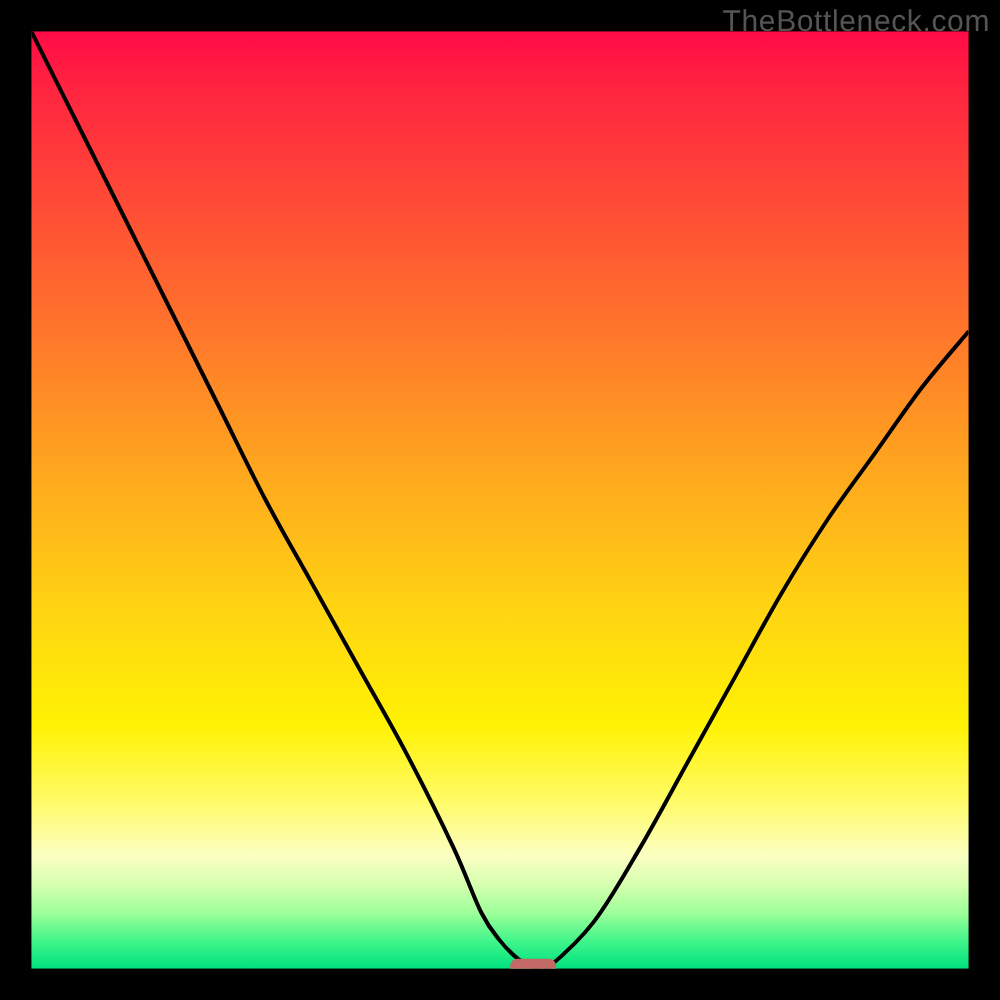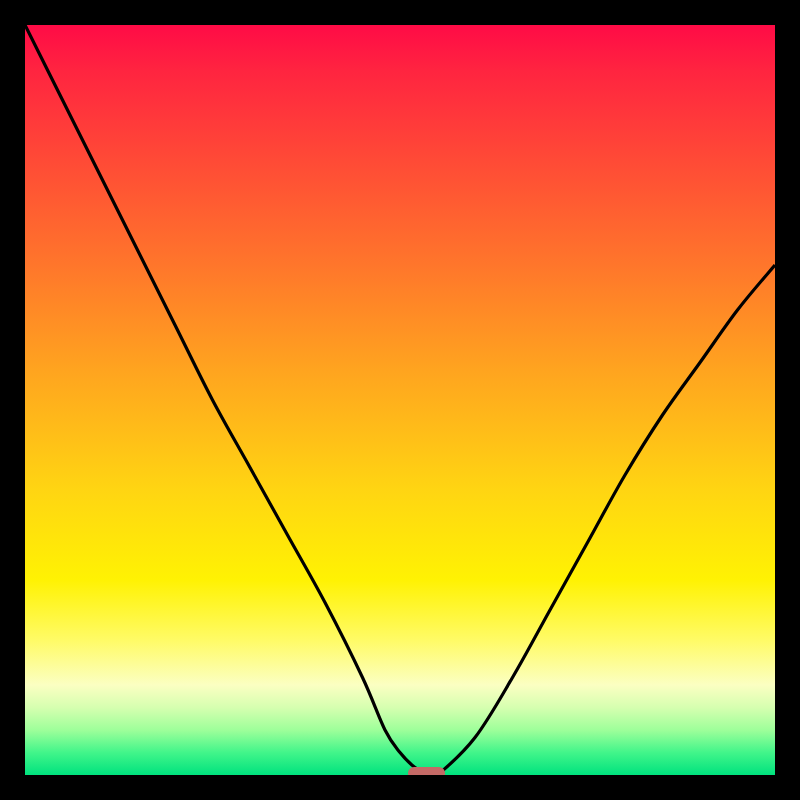--- a/index.html
+++ b/index.html
@@ -65,20 +65,21 @@
     position: absolute;
     height: 12px;
     border-radius: 6px;
     background: #c46a66;
   }
 </style>
 </head>
 <body>
 
 <div class="frame">
+  <div class="watermark">TheBottleneck.com</div>
 
   <div class="plot-area">
     <div class="gradient-bg"></div>
 
     <svg class="curve" viewBox="0 0 750 750" preserveAspectRatio="none">
       <path id="curve-path" d="M 0 0 C 6.25 12.5, 25 50, 37.5 75 C 50 100, 62.5 125, 75 150 C 87.5 175, 100 200, 112.5 225 C 125 250, 137.5 275, 150 300 C 162.5 325, 175 351.25, 187.5 375 C 200 398.75, 212.5 420, 225 442.5 C 237.5 465, 250 487.5, 262.5 510 C 275 532.5, 287.5 553.75, 300 577.5 C 312.5 601.25, 327.5 631.25, 337.5 652.5 C 347.5 673.75, 353.75 692.5, 360 705 C 366.25 717.5, 370 721.25, 375 727.5 C 380 733.75, 385 738.75, 390 742.5 C 395 746.25, 401.25 748.75, 405 750 C 408.75 751.25, 405.00000000000006 756.25, 412.50000000000006 750 C 420.00000000000006 743.75, 437.5 728.75, 450 712.5 C 462.5 696.25, 475 673.75, 487.5 652.5 C 500 631.25, 512.5 607.5, 525 585 C 537.5 562.5, 550 540, 562.5 517.5 C 575 495, 587.5 471.25, 600 450 C 612.5 428.75, 625 408.75, 637.5 390 C 650 371.25, 662.5 354.99999999999994, 675 337.49999999999994 C 687.5 319.99999999999994, 700 301.25, 712.5 285 C 725 268.75, 743.75 247.49999999999994, 750 239.99999999999994" fill="none" stroke-width="3.2" stroke="#000000"></path>
     </svg>
 
     <div id="marker" class="marker" style="background: rgb(196, 106, 102); left: 382.5px; width: 37.5px; top: 742px;"></div>
   </div>

